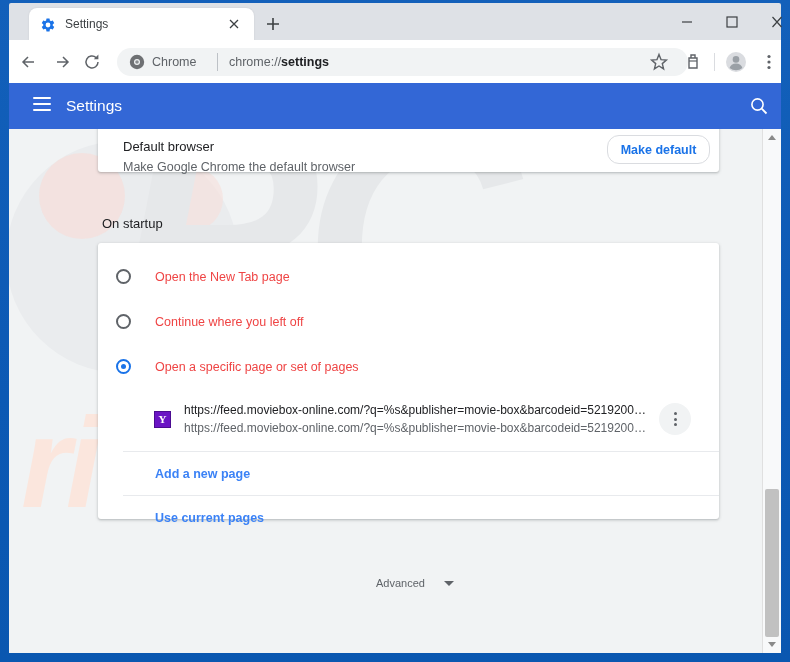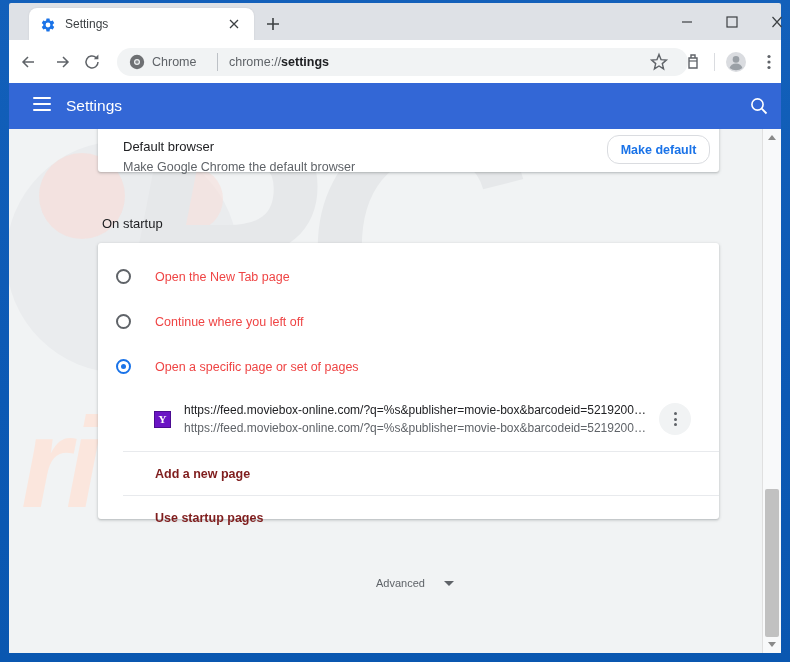--- a/index.html
+++ b/index.html
@@ -422,21 +422,21 @@
     height: 44px;
     cursor: pointer;
   }
   #link-row-add { top: 209px; }
   #link-row-use { top: 253px; }
   .link-text {
     position: absolute;
     left: 57px; top: 13px;
     font-size: 12.5px;
     font-weight: bold;
-    color: #7f1d1d;
+    color: #3b82f6;
     line-height: 18px;
     white-space: nowrap;
   }
 
   
   #advanced-row {
     position: absolute;
     left: 275px; top: 440px;
     width: 205px; height: 30px;
     cursor: pointer;
@@ -665,21 +665,21 @@
 
         <div class="card-divider" id="div-1"></div>
 
         <div class="link-row" id="link-row-add">
           <span class="link-text">Add a new page</span>
         </div>
 
         <div class="card-divider" id="div-2"></div>
 
         <div class="link-row" id="link-row-use">
-          <span class="link-text">Use startup pages</span>
+          <span class="link-text">Use current pages</span>
         </div>
       </div>
 
       <div id="advanced-row">
         <span id="advanced-label">Advanced</span>
         <span id="advanced-chevron"></span>
       </div>
 
     </div>
 

